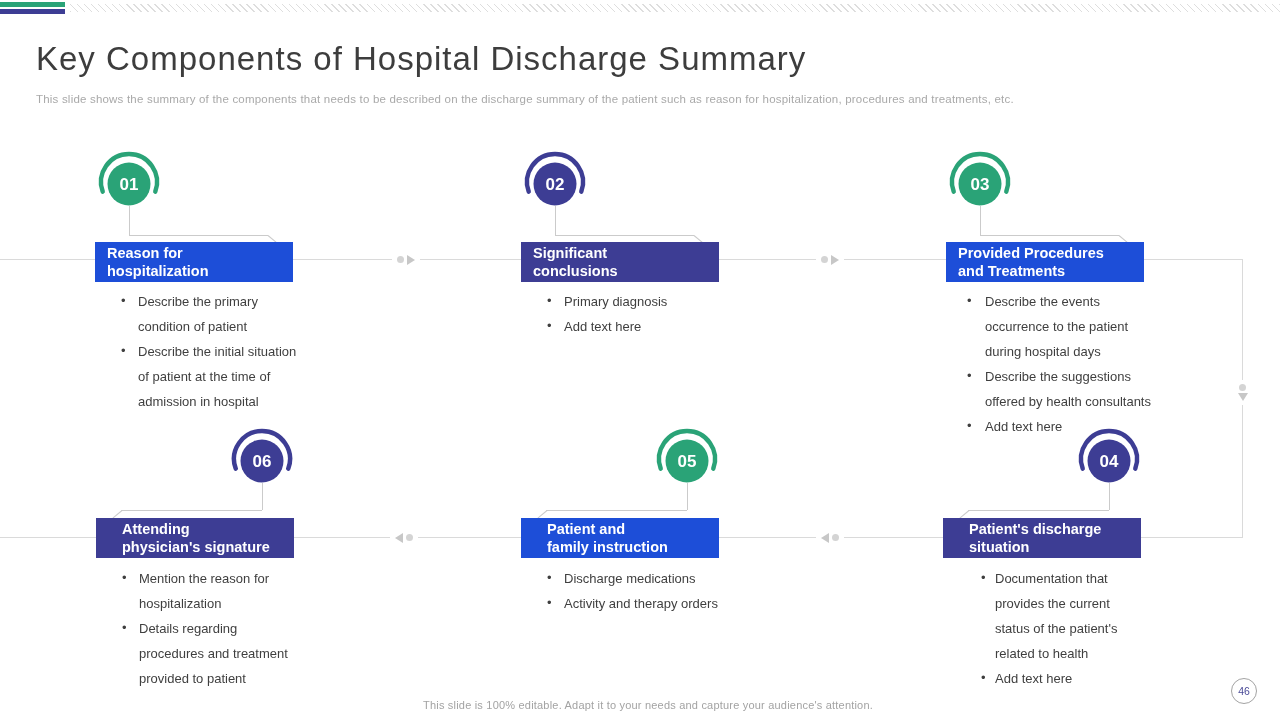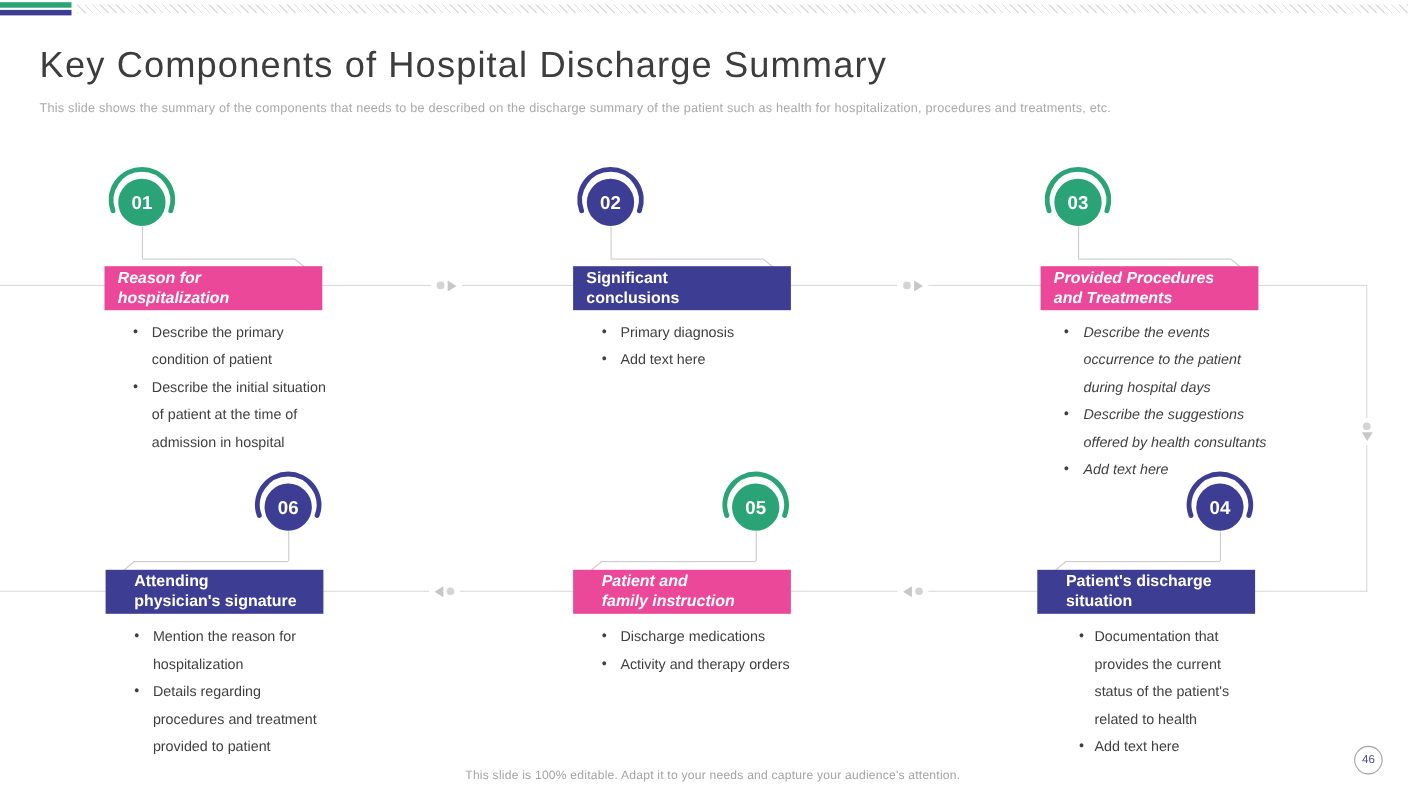--- a/index.html
+++ b/index.html
@@ -68,51 +68,51 @@
   .row-top .tabline{left:34px;top:85px;width:139px;}
   .row-bot .tabline{left:25px;top:83px;width:141px;}
   .tabdiag{position:absolute;width:12px;height:1px;background:#cbcbcb;}
   .row-top .tabdiag{left:173px;top:85px;transform-origin:left center;transform:rotate(40deg);}
   .row-bot .tabdiag{left:14px;top:83px;transform-origin:right center;transform:rotate(-40deg);}
 
   .hbox{position:absolute;left:0;width:198px;box-sizing:border-box;display:flex;
         align-items:center;color:#fff;font-weight:bold;font-size:14.5px;line-height:18px;}
   .row-top .hbox{top:92px;min-height:38px;padding:2px 6px 2px 12px;}
   .row-bot .hbox{top:91px;min-height:39px;padding:2px 6px 2px 26px;}
-  .green .hbox{background:#ec4899;font-style:italic;}
+  .green .hbox{background:#1d4ed8;}
   .purple .hbox{background:#3D3D94;}
   .hbox span{white-space:pre-line;}
 
   .bullets{position:absolute;top:139px;margin:0 0 0 24px;padding:0;list-style:none;
            font-size:13px;line-height:25px;color:#3f3f3f;width:205px;}
   .bullets li{position:relative;padding-left:19px;white-space:pre-line;}
   .bullets li::before{content:"\2022";position:absolute;left:2px;top:-1px;font-size:13px;color:#3f3f3f;}
   .c3 .bullets{margin-left:19px;width:220px;}
-  .c3 .bullets li{padding-left:20px;font-style:italic;}
+  .c3 .bullets li{padding-left:20px;}
   .c4 .bullets{margin-left:36px;width:180px;}
   .c4 .bullets li{padding-left:16px;}
 
   
   .footer{position:absolute;left:16px;right:0;top:699px;margin:0;text-align:center;
           font-size:11px;color:#a3a3a3;letter-spacing:.2px;}
   .pagenum{position:absolute;left:1231px;top:678px;width:26px;height:26px;box-sizing:border-box;
            border:1px solid #a3a3a3;border-radius:50%;color:#4a4a97;font-size:10.5px;
            display:flex;align-items:center;justify-content:center;}
 </style>
 </head>
 <body>
 
 <div class="slide">
 
   <div class="bar bar-green"></div>
   <div class="bar bar-purple"></div>
   <div class="hatch"></div>
 
   <h1 class="title">Key Components of Hospital Discharge Summary</h1>
-  <p class="subtitle">This slide shows the summary of the components that needs to be described on the discharge summary of the patient such as health for hospitalization, procedures and treatments, etc.</p>
+  <p class="subtitle">This slide shows the summary of the components that needs to be described on the discharge summary of the patient such as reason for hospitalization, procedures and treatments, etc.</p>
 
   <div class="line line-top"></div>
   <div class="line line-right"></div>
   <div class="line line-bottom"></div>
 
   <div class="flow fa1">
     <span class="dot"></span>
     <span class="tri-r"></span>
   </div>
   <div class="flow fa2">

